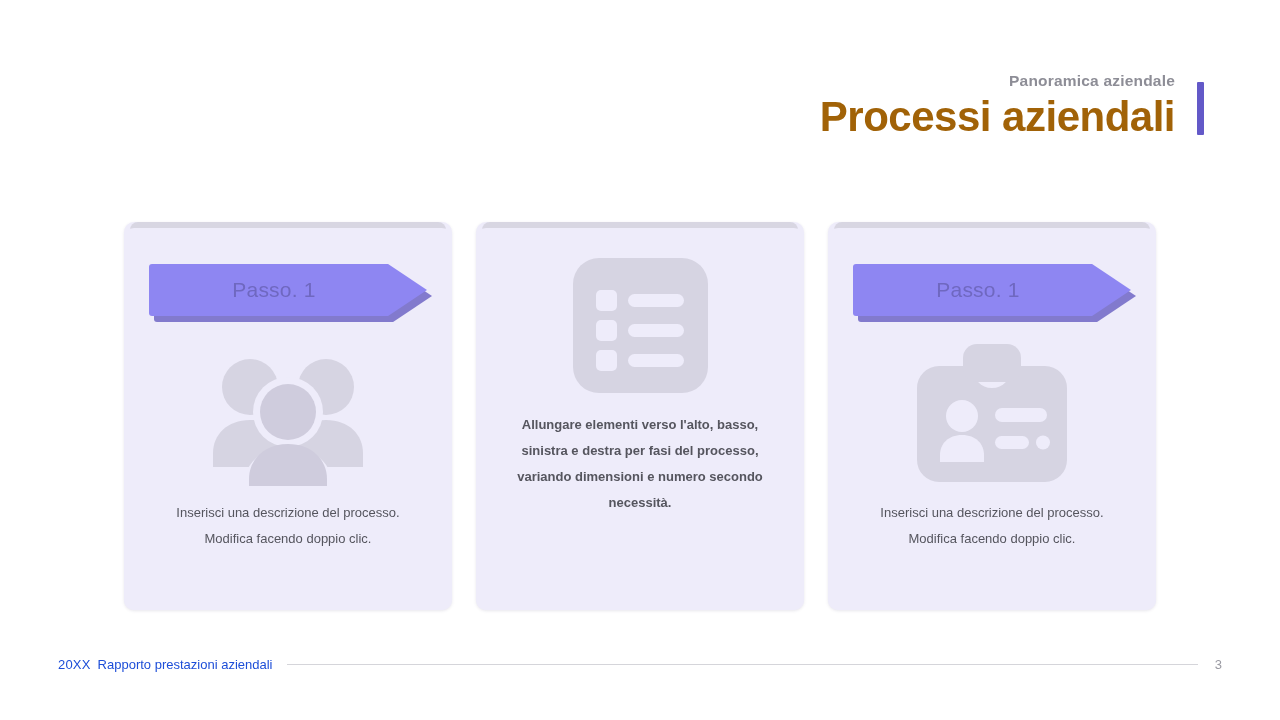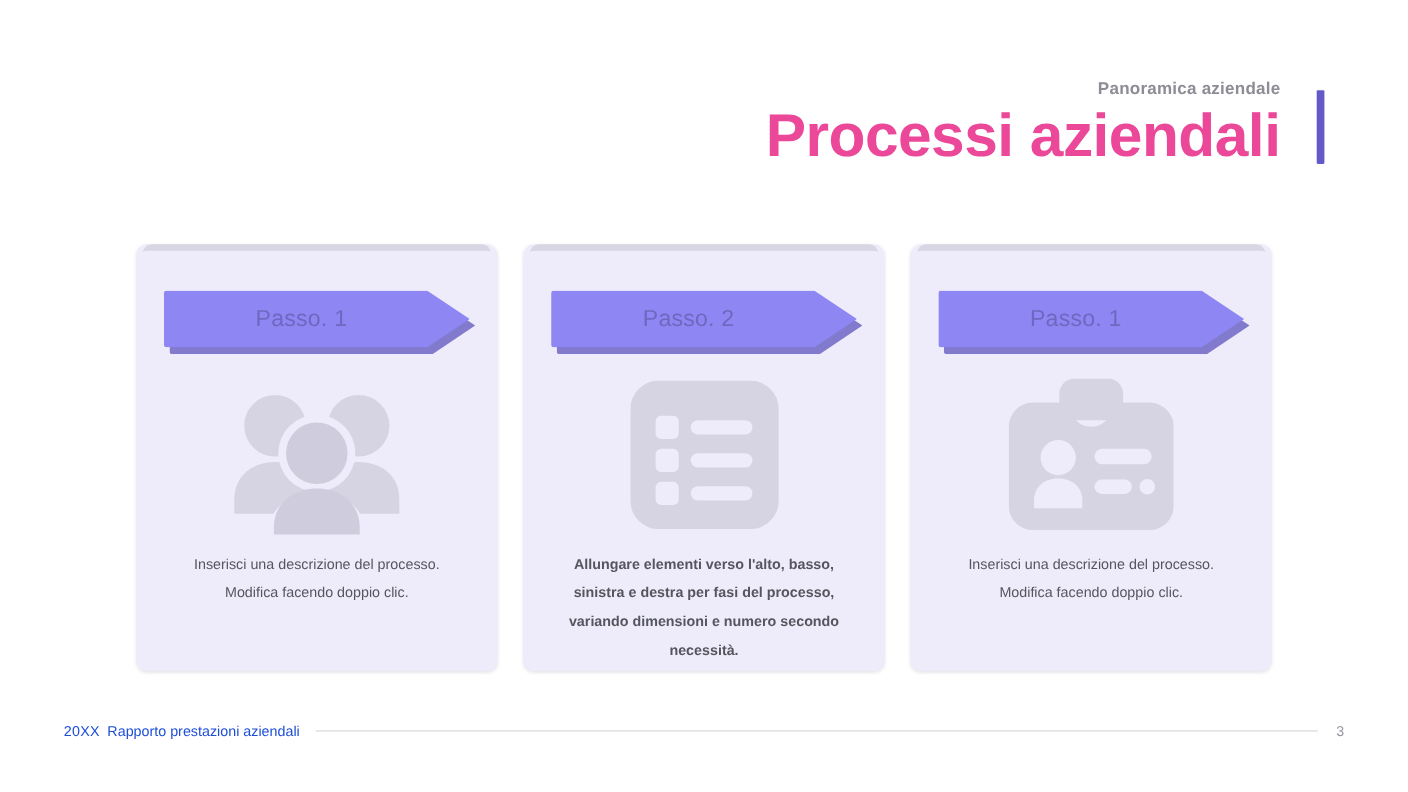--- a/index.html
+++ b/index.html
@@ -21,34 +21,34 @@
     top: 72px;
     right: 76px;
     display: flex;
     align-items: stretch;
   }
   .header-text {
     display: flex;
     flex-direction: column;
     align-items: flex-end;
     justify-content: flex-start;
-    padding-right: 33px;
+    padding-right: 22px;
   }
   .eyebrow {
     font-size: 15.5px;
     font-weight: bold;
     color: #8d8d96;
     letter-spacing: 0.2px;
     line-height: 1.1;
     margin-bottom: 6px;
   }
   .title {
-    font-size: 55px;
+    font-size: 42px;
     font-weight: bold;
-    color: #ec4899;
+    color: #a16207;
     line-height: 1.05;
     letter-spacing: -0.5px;
     white-space: nowrap;
   }
   .accent-bar {
     width: 7px;
     border-radius: 1px;
     background: #6359c8;
     align-self: stretch;
     margin-top: 10px;
@@ -229,26 +229,20 @@
           </g>
         </svg>
       </div>
       <div class="desc">Inserisci una descrizione del processo. Modifica facendo doppio clic.</div>
     </div>
   </div>
 
   <div class="card wide">
     <div class="card-toptab"></div>
     <div class="card-body">
-      <div class="banner-wrap">
-        <div class="banner-shadow"></div>
-        <div class="banner">
-          <span class="banner-label">Passo. 2</span>
-        </div>
-      </div>
       <div class="icon-area">
         <svg width="135" height="135" viewBox="0 0 135 135" aria-hidden="true">
           <rect x="0" y="0" width="135" height="135" rx="26" fill="#d6d4e2"></rect>
           <g fill="#eeecfa">
             <rect x="23" y="32" width="21" height="21" rx="5"></rect>
             <rect x="23" y="62" width="21" height="21" rx="5"></rect>
             <rect x="23" y="92" width="21" height="21" rx="5"></rect>
             <rect x="55" y="36" width="56" height="13" rx="6.5"></rect>
             <rect x="55" y="66" width="56" height="13" rx="6.5"></rect>
             <rect x="55" y="96" width="56" height="13" rx="6.5"></rect>

